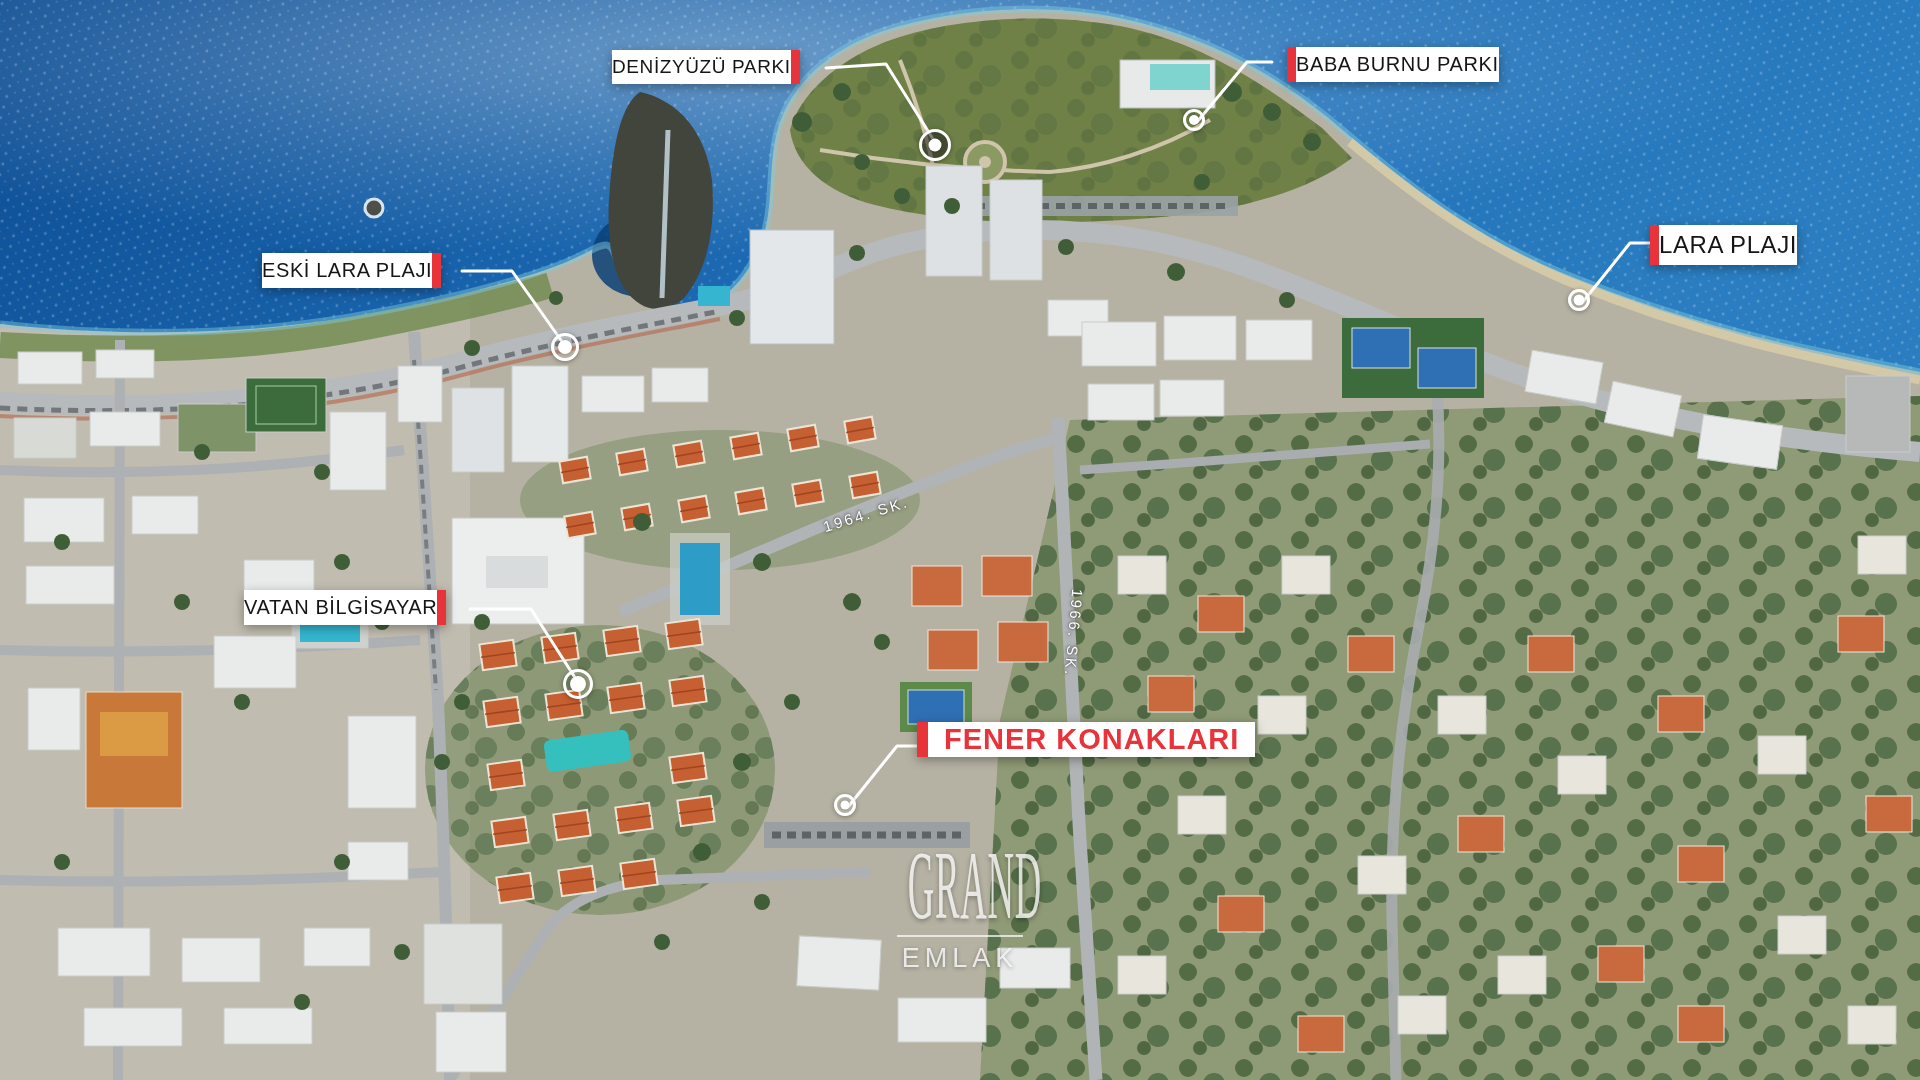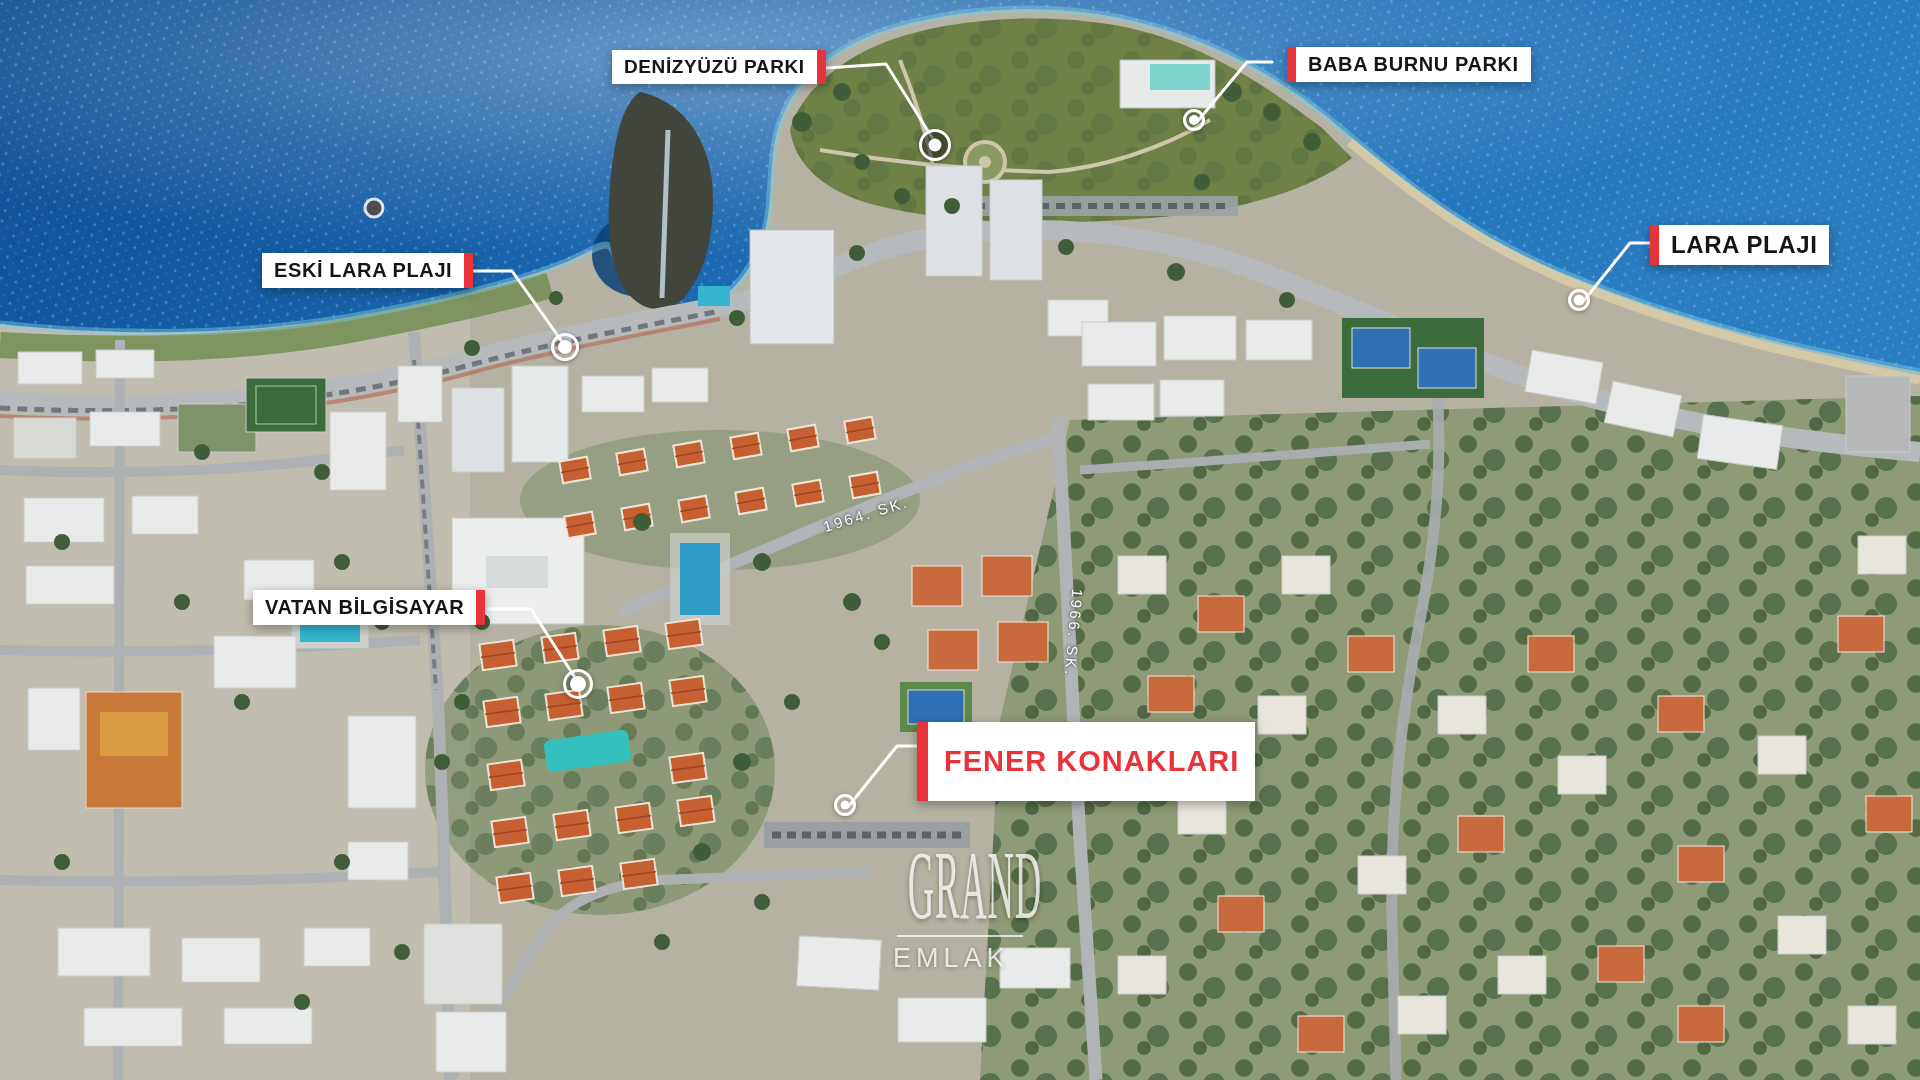--- a/index.html
+++ b/index.html
@@ -10,40 +10,40 @@
   }
   *{box-sizing:border-box;margin:0;padding:0}
   html,body{width:1920px;height:1080px;overflow:hidden;background:#14599f;font-family:"Liberation Sans",sans-serif}
   .stage{position:relative;width:1920px;height:1080px;overflow:hidden}
   .scene{position:absolute;inset:0}
   .connectors{position:absolute;inset:0;pointer-events:none}
 
   
   .callout{position:absolute;display:flex;align-items:stretch;background:var(--label-bg);
            box-shadow:0 3px 10px rgba(0,0,0,.35);white-space:nowrap}
-  .callout .txt{padding:6px 12px;font-weight:700;letter-spacing:.6px;color:var(--label-text)}
+  .callout .txt{padding:6px 0;font-weight:400;letter-spacing:.6px;color:var(--label-text)}
   .callout .bar{width:9px;background:var(--red);flex:none}
   .callout.bar-left  .bar{order:0}  .callout.bar-left  .txt{order:1}
   .callout.bar-right .txt{order:0}  .callout.bar-right .bar{order:1}
-  .callout.featured .txt{color:var(--red);font-weight:800;letter-spacing:1px;padding:23px 16px}
+  .callout.featured .txt{color:var(--red);font-weight:800;letter-spacing:1px;padding:1px 16px}
   .callout.featured .bar{width:11px}
 
   
   .marker{position:absolute;border:3px solid #fff;border-radius:50%;
           box-shadow:0 1px 5px rgba(0,0,0,.35)}
   .marker .dot{position:absolute;left:50%;top:50%;transform:translate(-50%,-50%);
                background:#fff;border-radius:50%;box-shadow:0 0 3px rgba(0,0,0,.3)}
 
   
   .street{position:absolute;color:#fff;font-size:15px;letter-spacing:2.5px;white-space:nowrap;
           text-shadow:0 0 4px rgba(70,70,70,.95),0 0 2px rgba(70,70,70,.9);
           transform:translate(-50%,-50%) rotate(var(--rot,0deg))}
 
   
-  .watermark{position:absolute;left:893px;top:838px;width:134px;text-align:left;pointer-events:none}
+  .watermark{position:absolute;left:893px;top:838px;width:134px;text-align:center;pointer-events:none}
   .watermark .grand{display:block;font-family:"Liberation Serif",serif;font-size:47px;line-height:1;
                     letter-spacing:1px;color:rgba(255,255,255,.78);
                     transform:scale(.78,2.05);transform-origin:50% 0;
                     text-shadow:0 1px 4px rgba(0,0,0,.35)}
   .watermark .rule{height:2px;background:rgba(255,255,255,.7);margin:50px 4px 6px}
   .watermark .emlak{display:block;font-weight:400;font-size:27px;letter-spacing:5px;
                     color:rgba(247,247,247,.85);text-shadow:0 1px 4px rgba(0,0,0,.35)}
 </style>
 </head>
 <body>
@@ -390,21 +390,21 @@
   <div class="callout bar-right" style="left:262px;top:253px;font-size:20px">
     <span class="txt">ESKİ LARA PLAJI</span>
     <span class="bar"></span>
   </div>
 
   <div class="callout bar-left" style="left:1650px;top:225px;font-size:24px">
     <span class="bar"></span>
     <span class="txt">LARA PLAJI</span>
   </div>
 
-  <div class="callout bar-right" style="left:253px;top:590px;font-size:20px">
+  <div class="callout bar-right" style="left:244px;top:590px;font-size:20px">
     <span class="txt">VATAN BİLGİSAYAR</span>
     <span class="bar"></span>
   </div>
 
   <div class="callout bar-left featured" style="left:917px;top:722px;font-size:29px">
     <span class="bar"></span>
     <span class="txt">FENER KONAKLARI</span>
   </div>
 
   <div class="street" style="left:866px;top:514px;--rot:-17deg">1964. SK.</div>

